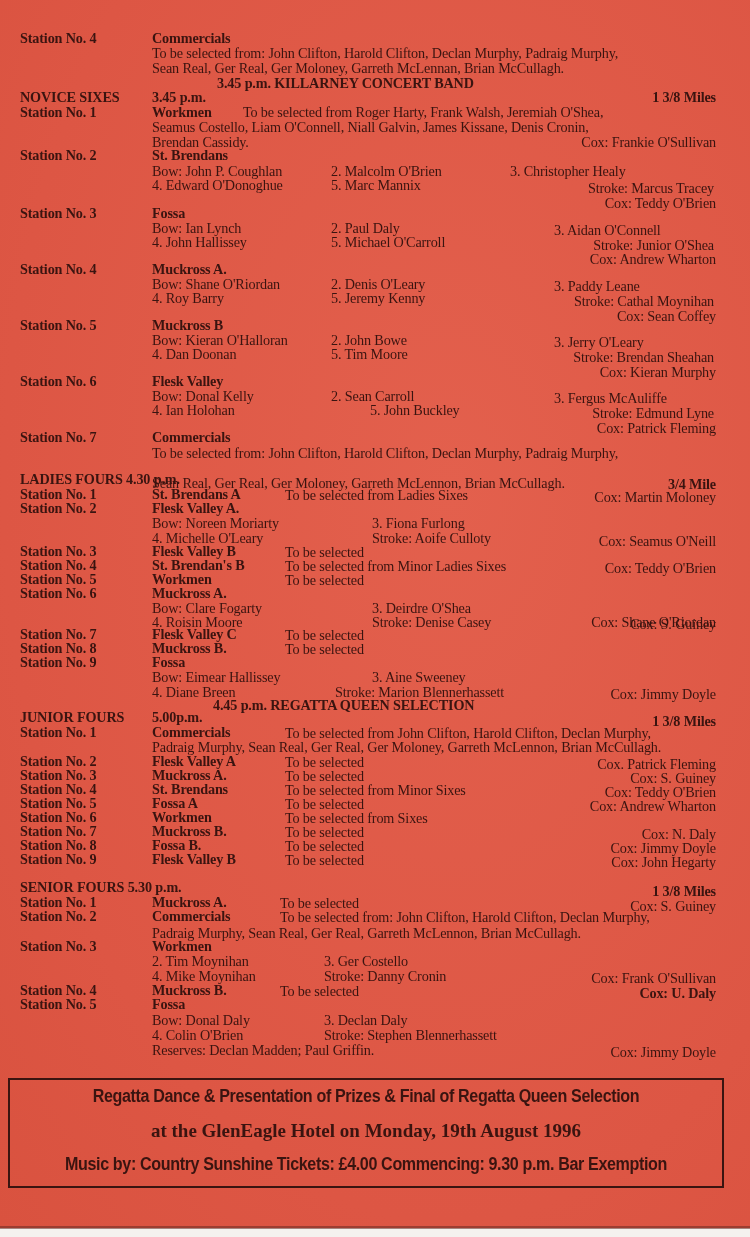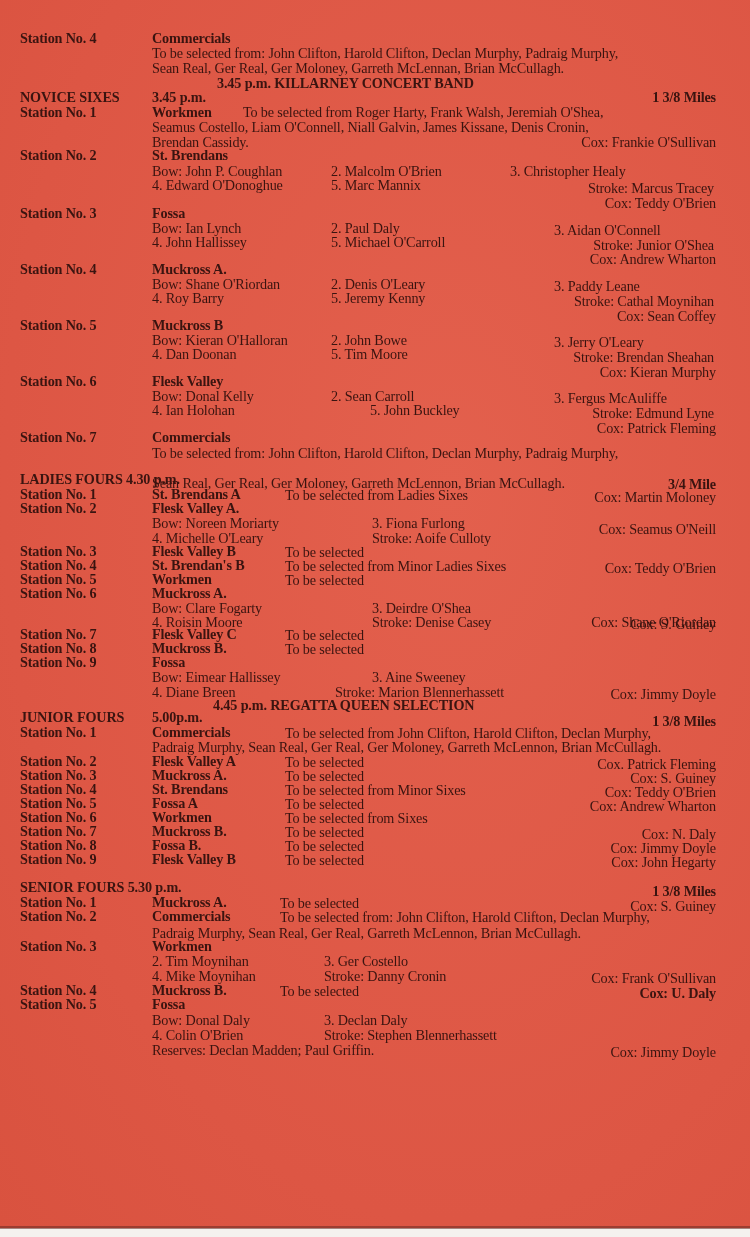--- a/index.html
+++ b/index.html
@@ -102,21 +102,21 @@
       <div class="ln b st" style="top: 487px;">Station No. 1</div>
       <div class="ln b cl" style="top: 487px;">St. Brendans A</div>
       <div class="ln" style="top: 488px; left: 285px;">To be selected from Ladies Sixes</div>
       <div class="ln r" style="top: 490px;">Cox:  Martin Moloney</div>
       <div class="ln b st" style="top: 501px;">Station No. 2</div>
       <div class="ln b cl" style="top: 501px;">Flesk Valley A.</div>
       <div class="ln" style="top: 516px; left: 152px;">Bow:  Noreen Moriarty</div>
       <div class="ln" style="top: 516px; left: 372px;">3.  Fiona Furlong</div>
       <div class="ln" style="top: 531px; left: 152px;">4.  Michelle O'Leary</div>
       <div class="ln" style="top: 531px; left: 372px;">Stroke:  Aoife Culloty</div>
-      <div class="ln r" style="top: 522px;">Cox:  Seamus O'Neill</div>
+      <div class="ln r" style="top: 534px;">Cox:  Seamus O'Neill</div>
       <div class="ln b st" style="top: 544px;">Station No. 3</div>
       <div class="ln b cl" style="top: 544px;">Flesk Valley B</div>
       <div class="ln" style="top: 545px; left: 285px;">To be selected</div>
       <div class="ln b st" style="top: 558px;">Station No. 4</div>
       <div class="ln b cl" style="top: 558px;">St. Brendan's B</div>
       <div class="ln" style="top: 559px; left: 285px;">To be selected from Minor Ladies Sixes</div>
       <div class="ln r" style="top: 561px;">Cox:  Teddy O'Brien</div>
       <div class="ln b st" style="top: 572px;">Station No. 5</div>
       <div class="ln b cl" style="top: 572px;">Workmen</div>
       <div class="ln" style="top: 573px; left: 285px;">To be selected</div>
@@ -204,15 +204,20 @@
       <div class="ln b st" style="top: 997px;">Station No. 5</div>
       <div class="ln b cl" style="top: 997px;">Fossa</div>
       <div class="ln" style="top: 1013px; left: 152px;">Bow:  Donal Daly</div>
       <div class="ln" style="top: 1013px; left: 324px;">3.  Declan Daly</div>
       <div class="ln" style="top: 1028px; left: 152px;">4.  Colin O'Brien</div>
       <div class="ln" style="top: 1028px; left: 324px;">Stroke:  Stephen Blennerhassett</div>
       <div class="ln" style="top: 1043px; left: 152px;">Reserves:  Declan Madden;  Paul Griffin.</div>
       <div class="ln r" style="top: 1045px;">Cox:  Jimmy Doyle</div>
     </div>
 
+  <div class="box">
+    <div class="bl sans" style="top:6px;">Regatta Dance &amp; Presentation of Prizes &amp; Final of Regatta Queen Selection</div>
+    <div class="bl serifbig" style="top:40px;">at the GlenEagle Hotel on Monday, 19th August 1996</div>
+    <div class="bl sans" style="top:74px;">Music by:  Country Sunshine  Tickets: £4.00  Commencing:  9.30 p.m.   Bar Exemption</div>
+  </div>
 
 </div>
 <div class="shadow-edge"></div>
 
 </body></html>

